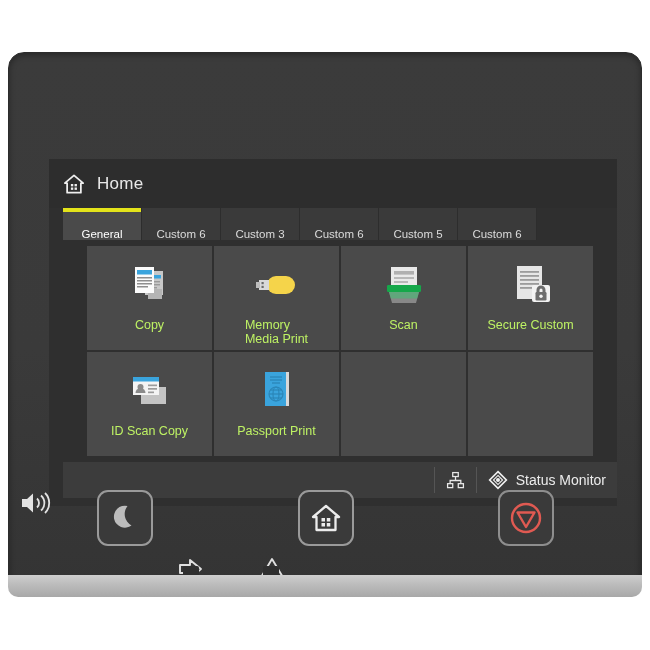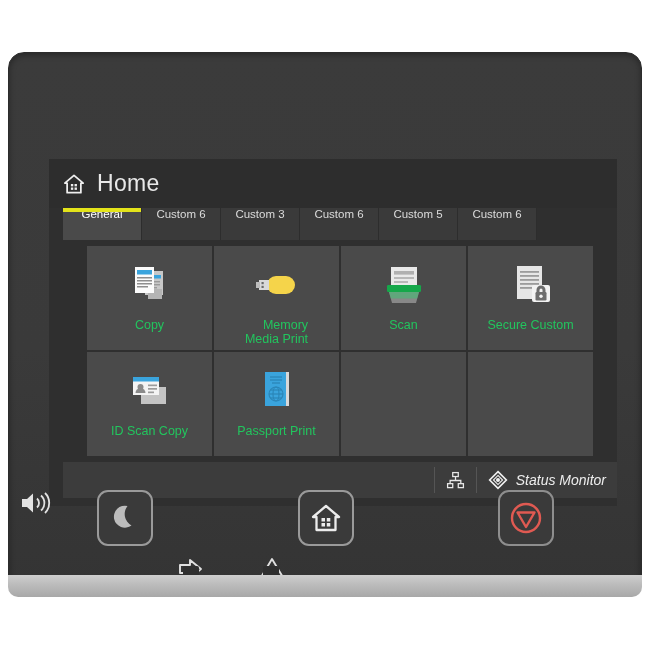--- a/index.html
+++ b/index.html
@@ -52,42 +52,42 @@
     position: absolute;
     left: 0; top: 0;
     width: 100%; height: 49px;
     background: #2d2d2d;
     display: flex; align-items: center;
     padding-left: 14px;
   }
   .home-glyph { width: 22px; height: 22px; flex: 0 0 auto; }
   .header-title {
     color: #e8e8e8;
-    font-size: 23px;
+    font-size: 17px;
     letter-spacing: .3px;
     margin-left: 12px;
     font-weight: 400;
   }
 
   
   .tabstrip {
     position: absolute;
     left: 14px; top: 49px;
     width: 554px; height: 32px;
     display: flex;
   }
   .tab {
     flex: 0 0 auto;
     width: 79px;
     height: 32px;
     background: #3a3a3a;
     border-right: 1px solid #2d2d2d;
     color: #dcdcdc;
     font-size: 11.5px;
-    display: flex; align-items: flex-start; justify-content: center;
+    display: flex; align-items: flex-end; justify-content: center;
     position: relative;
   }
   .tab.active {
     background: #4a4a4a;
     color: #ffffff;
   }
   .tab.active::before {
     content: "";
     position: absolute;
     left: 0; right: 0; top: 0;
@@ -119,38 +119,37 @@
     justify-content: flex-start;
     padding-top: 13px;
     position: relative;
   }
   .tile.empty { background: #4a4a4a; }
   .tile-icon {
     width: 52px; height: 52px;
     display: flex; align-items: center; justify-content: center;
   }
   .tile-label {
-    color: #22c55e;
+    color: #bef264;
     font-size: 12.5px;
-    text-align: right;
+    text-align: left;
     line-height: 14px;
     margin-top: 7px;
     padding: 0 3px;
   }
 
   
   .statusbar {
     position: absolute;
     left: 14px; top: 303px;
     width: 554px; height: 36px;
     background: #3c3c3c;
     display: flex;
     align-items: center;
     justify-content: flex-end;
-    font-style: italic;
   }
   .sb-sep {
     width: 1px; height: 26px;
     background: #555;
   }
   .sb-item {
     height: 36px;
     display: flex; align-items: center;
     padding: 0 11px;
     color: #ececec;

